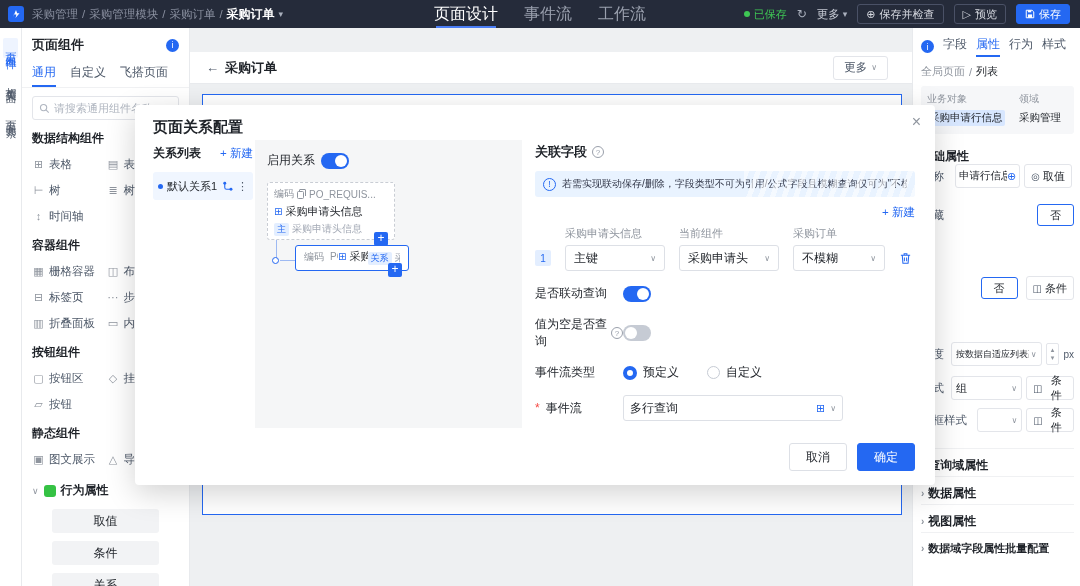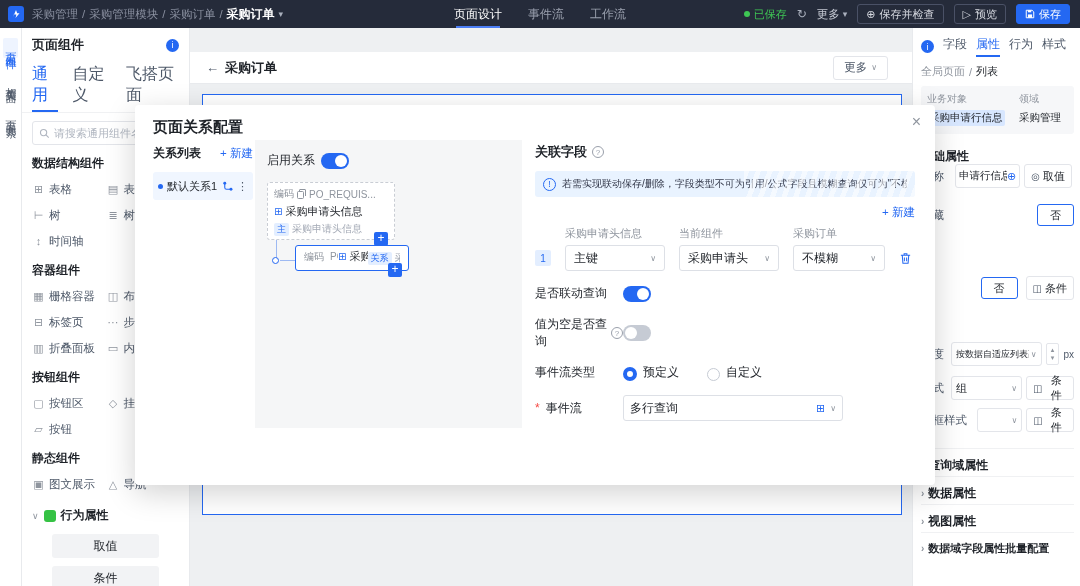--- a/index.html
+++ b/index.html
@@ -9,21 +9,21 @@
 
 
 .topbar{position:absolute;left:0;top:0;width:1080px;height:28px;background:#252b3a;display:flex;align-items:center;color:#c3c7d1;z-index:5}
 .tb-left{display:flex;align-items:center;gap:8px;padding-left:8px}
 .logo{width:16px;height:16px;border-radius:3px;background:#2468f2;display:flex;align-items:center;justify-content:center;flex:0 0 auto}
 .crumbs{display:flex;align-items:center;gap:4px;font-size:11.5px;white-space:nowrap}
 .crumb{color:#8a90a0;cursor:pointer}
 .crumb-cur{color:#fff;font-weight:bold;font-size:12px}
 .tb-caret{color:#aab0bd;font-size:9px}
 .tb-center{position:absolute;left:50%;top:0;transform:translateX(-50%);height:28px;display:flex;gap:26px}
-.tb-tab{height:28px;display:flex;align-items:center;font-size:12px;color:#9aa0ae;cursor:pointer;position:relative}
+.tb-tab{height:28px;display:flex;align-items:center;font-size:16px;color:#9aa0ae;cursor:pointer;position:relative}
 .tb-tab.active{color:#fff}
 .tb-tab.active::after{content:"";position:absolute;left:2px;right:2px;bottom:0;height:2px;background:#4a7df5}
 .tb-right{margin-left:auto;display:flex;align-items:center;gap:10px;padding-right:10px}
 .saved{display:flex;align-items:center;gap:4px;color:#3ec654;font-size:11px}
 .saved-dot{width:6px;height:6px;border-radius:50%;background:#3ec654}
 .tb-ic{color:#aab0bd;font-size:12px;cursor:pointer}
 .tb-more{display:flex;align-items:center;gap:3px;color:#c3c7d1;font-size:11.5px;cursor:pointer}
 .tb-btn{height:20px;border-radius:3px;border:1px solid #4a5166;background:transparent;color:#d6d9e0;font-size:11px;display:flex;align-items:center;gap:4px;padding:0 8px;cursor:pointer;font-family:inherit}
 .tb-btn.primary{background:#2468f2;border-color:#2468f2;color:#fff}
 
@@ -31,21 +31,21 @@
 .strip{position:absolute;left:0;top:28px;width:22px;bottom:0;background:#fff;border-right:1px solid #e8eaed;display:flex;flex-direction:column;align-items:center;padding-top:10px;gap:14px}
 .strip-item{writing-mode:vertical-rl;text-orientation:upright;font-size:11px;color:#4e5969;letter-spacing:2px;cursor:pointer;padding:6px 0}
 .strip-item.active{color:#2468f2;background:#eef4ff;border-radius:2px}
 
 
 .lp{position:absolute;left:22px;top:28px;width:168px;bottom:0;background:#fff;border-right:1px solid #e8eaed;overflow:hidden}
 .lp-head{display:flex;align-items:center;justify-content:space-between;padding:8px 10px 4px 10px}
 .lp-title{font-size:13px;font-weight:bold}
 .dot-info{width:13px;height:13px;border-radius:50%;background:#2468f2;color:#fff;font-size:9px;display:flex;align-items:center;justify-content:center;cursor:pointer}
 .lp-tabs{display:flex;gap:14px;padding:2px 10px 0 10px;border-bottom:1px solid #f0f1f3}
-.lp-tab{font-size:16px;color:#4e5969;padding:4px 0 6px 0;cursor:pointer;position:relative}
+.lp-tab{font-size:12px;color:#4e5969;padding:4px 0 6px 0;cursor:pointer;position:relative}
 .lp-tab.active{color:#2468f2}
 .lp-tab.active::after{content:"";position:absolute;left:0;right:0;bottom:0;height:2px;background:#2468f2}
 .lp-search{margin:8px 10px 0 10px;height:24px;border:1px solid #e3e5ea;border-radius:3px;display:flex;align-items:center;padding:0 6px;gap:4px;background:#fff}
 .lp-search input{border:none;outline:none;flex:1;font-size:11px;color:#1f2329;font-family:inherit;min-width:0}
 .lp-search input::placeholder{color:#b0b6c0}
 .lp-sec{padding:10px 10px 0 10px}
 .lp-sec-title{font-size:12px;font-weight:bold;color:#1f2329;margin-bottom:6px}
 .lp-grid{display:grid;grid-template-columns:1fr 1fr;gap:4px 2px}
 .cell{height:22px;display:flex;align-items:center;gap:4px;font-size:11.5px;color:#4e5969;cursor:grab;overflow:hidden;white-space:nowrap}
 .cell .gi{color:#8f959e;font-size:11px;width:13px;text-align:center;flex:0 0 auto}
@@ -141,21 +141,21 @@
 .frow{margin-top:4px;display:flex;align-items:center}
 .idx{width:16px;height:16px;background:#e3eeff;color:#2468f2;font-size:10px;border-radius:2px;display:flex;align-items:center;justify-content:center;margin-right:14px}
 .sel{height:26px;border:1px solid #dde0e6;border-radius:3px;display:flex;align-items:center;padding:0 8px;background:#fff;cursor:pointer;margin-right:14px}
 .sel .val{font-size:12px;color:#1f2329;flex:1;white-space:nowrap;overflow:hidden}
 .s1{width:100px}.s2{width:100px}.s3{width:92px}
 .trash{color:#2468f2;cursor:pointer;display:flex;align-items:center}
 .mrow{margin-top:14px;display:flex;align-items:center}
 .mrow .lbl{font-size:12px;color:#1f2329;width:88px;flex:0 0 auto;display:flex;align-items:center;gap:4px}
 .radio{width:14px;height:14px;border-radius:50%;border:4px solid #2468f2;background:#fff;display:inline-block;cursor:pointer;flex:0 0 auto}
 .radio.off{border:1px solid #c6cbd4;width:13px;height:13px}
-.ropt{display:flex;align-items:flex-end;gap:6px;margin-right:28px;cursor:pointer}
+.ropt{display:flex;align-items:center;gap:6px;margin-right:28px;cursor:pointer}
 .ropt span{font-size:12px}
 .req{color:#f54a45;margin-right:2px}
 .eflow-box{width:220px;height:26px;border:1px solid #dde0e6;border-radius:3px;display:flex;align-items:center;padding:0 6px;gap:5px;background:#fff}
 .eflow-box .val{font-size:12px;flex:1}
 .flow-ic{color:#2468f2;font-size:11px;cursor:pointer}
 .m-footer{position:absolute;right:20px;bottom:14px;display:flex;gap:10px}
 .btn{height:28px;border-radius:3px;font-size:12px;padding:0 16px;cursor:pointer;font-family:inherit;border:1px solid #dde0e6;background:#fff;color:#1f2329}
 .btn.primary{background:#2468f2;border-color:#2468f2;color:#fff}
 </style>
 </head>
@@ -585,15 +585,19 @@
           <span>事件流</span>
         </span>
         <span class="eflow-box">
           <span class="val">多行查询</span>
           <span class="flow-ic">⊞</span>
           <span class="chev-d">∨</span>
         </span>
       </div>
     </div>
 
+    <div class="m-footer">
+      <button class="btn">取消</button>
+      <button class="btn primary">确定</button>
+    </div>
   </div>
 
 </div>
 
 </body></html>

